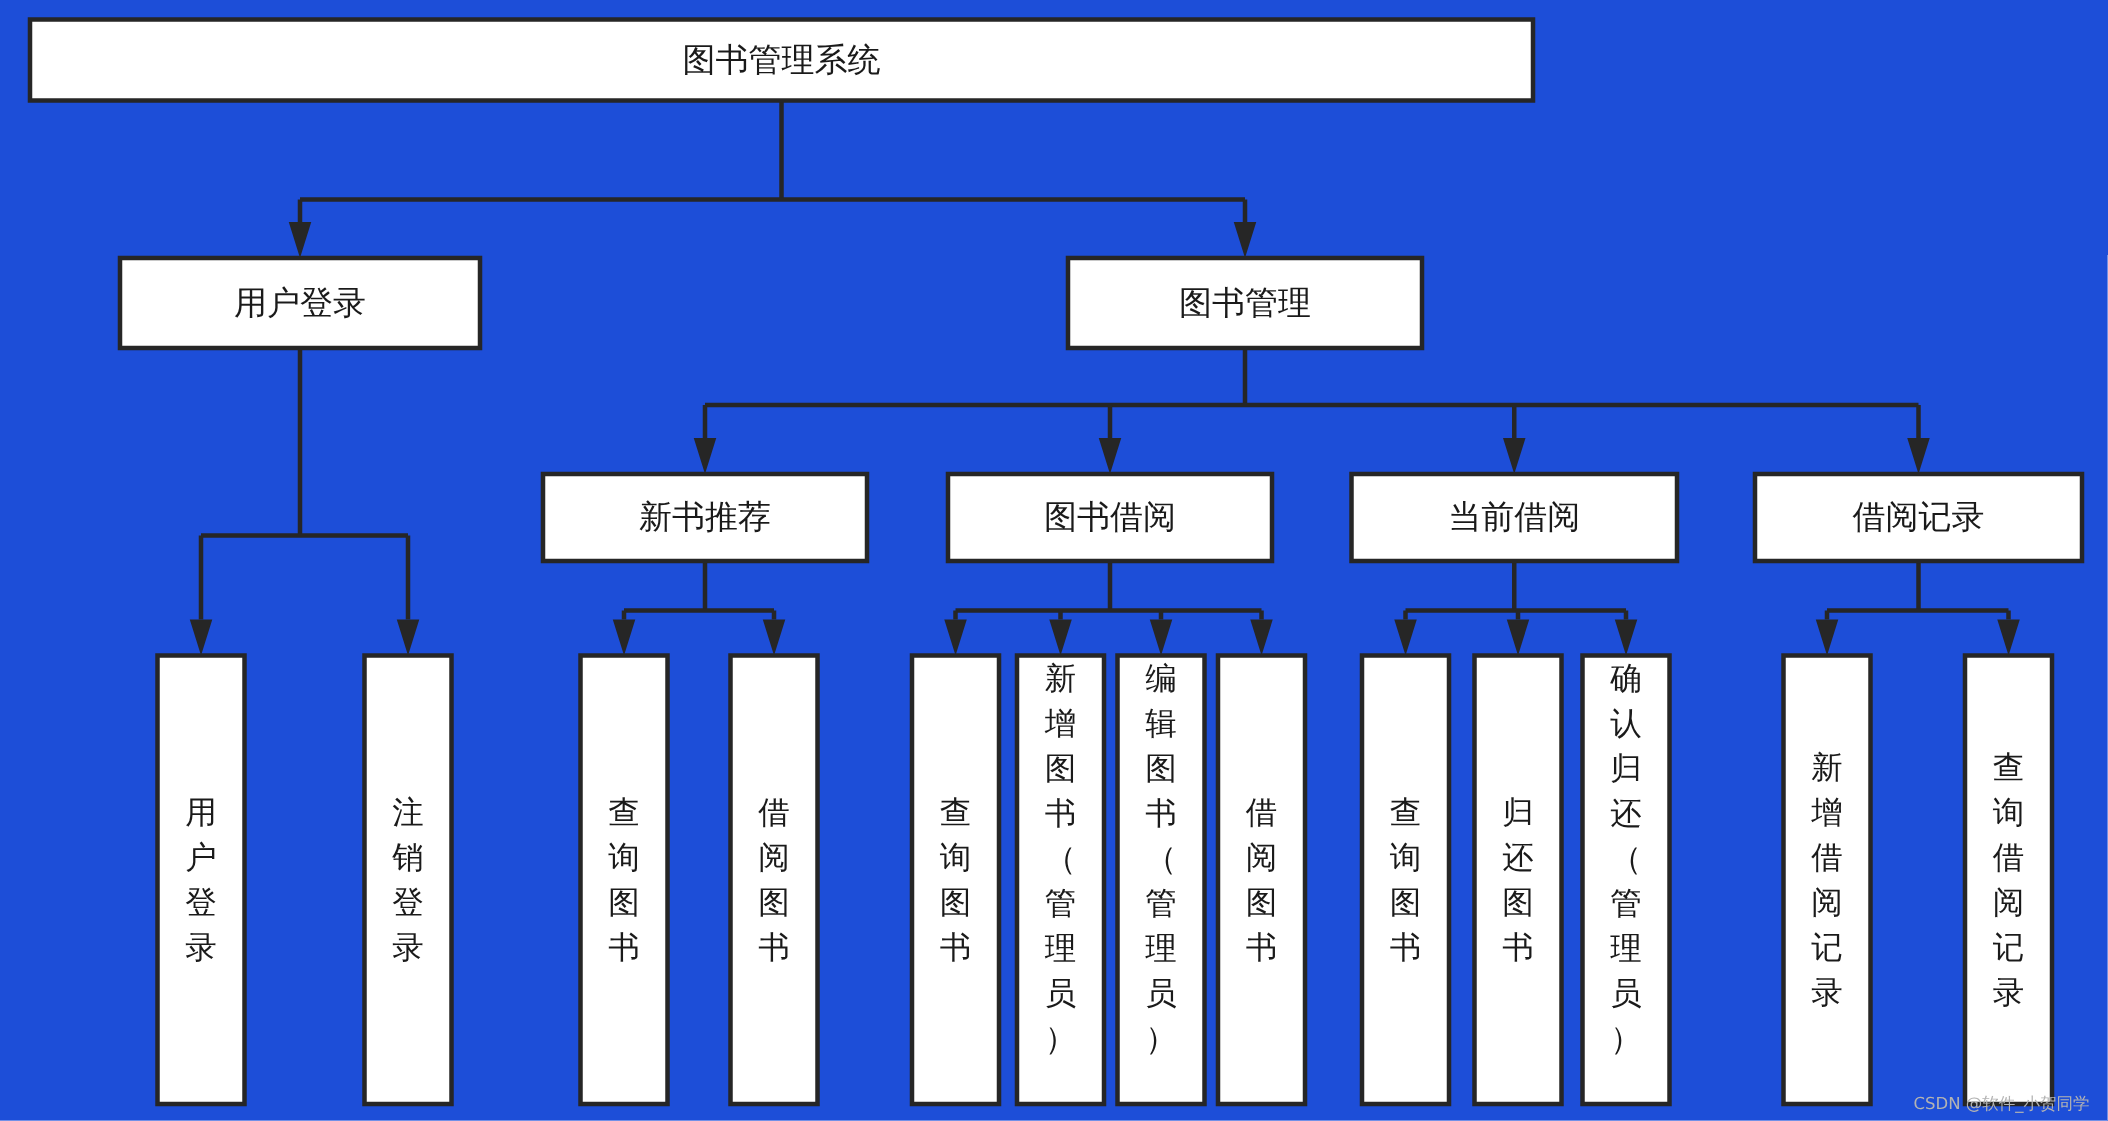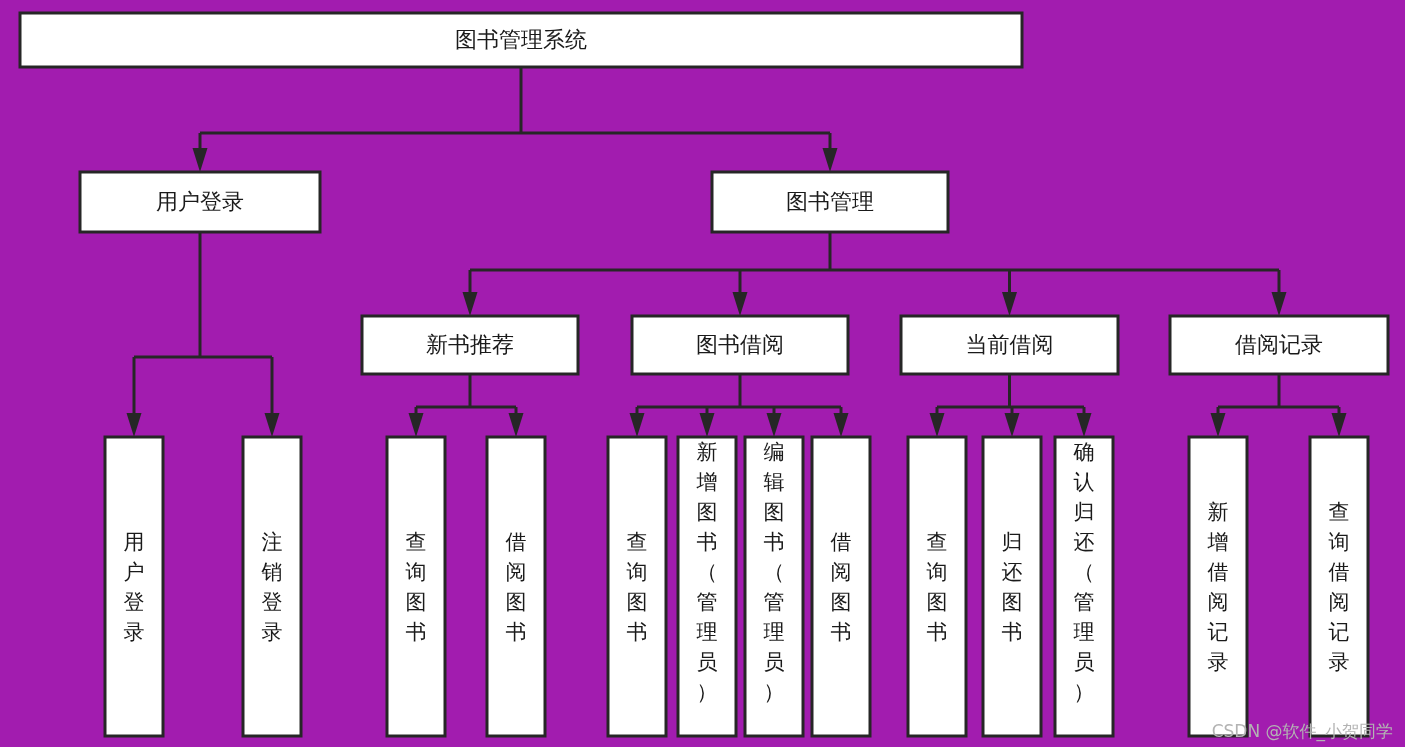--- a/index.html
+++ b/index.html
@@ -11,21 +11,21 @@
   body {
     width: 1405px;
     height: 747px;
     font-family: "DejaVu Sans", "Liberation Sans", sans-serif;
     overflow: hidden;
   }
   #diagram-root {
     position: relative;
     width: 1405px;
     height: 747px;
-    background: #a21caf;
+    background: #1d4ed8;
   }
   svg.diagram-canvas {
     position: absolute;
     left: 0;
     top: 0;
     width: 1405px;
     height: 747px;
     display: block;
   }
   .node-rect {
@@ -54,21 +54,21 @@
     font-family: "DejaVu Sans", "Liberation Sans", sans-serif;
     font-size: 21px;
     fill: #1a1a1a;
     text-anchor: middle;
   }
   .watermark-text {
     position: absolute;
     right: 12px;
     bottom: 4px;
     font-family: "DejaVu Sans", "Liberation Sans", sans-serif;
-    font-size: 17px;
+    font-size: 11px;
     color: #b3b3b3;
     white-space: nowrap;
     user-select: none;
   }
 </style>
 </head>
 <body>
 
 <div id="diagram-root">
   <svg class="diagram-canvas" viewBox="0 0 1405 747" xmlns="http://www.w3.org/2000/svg">

